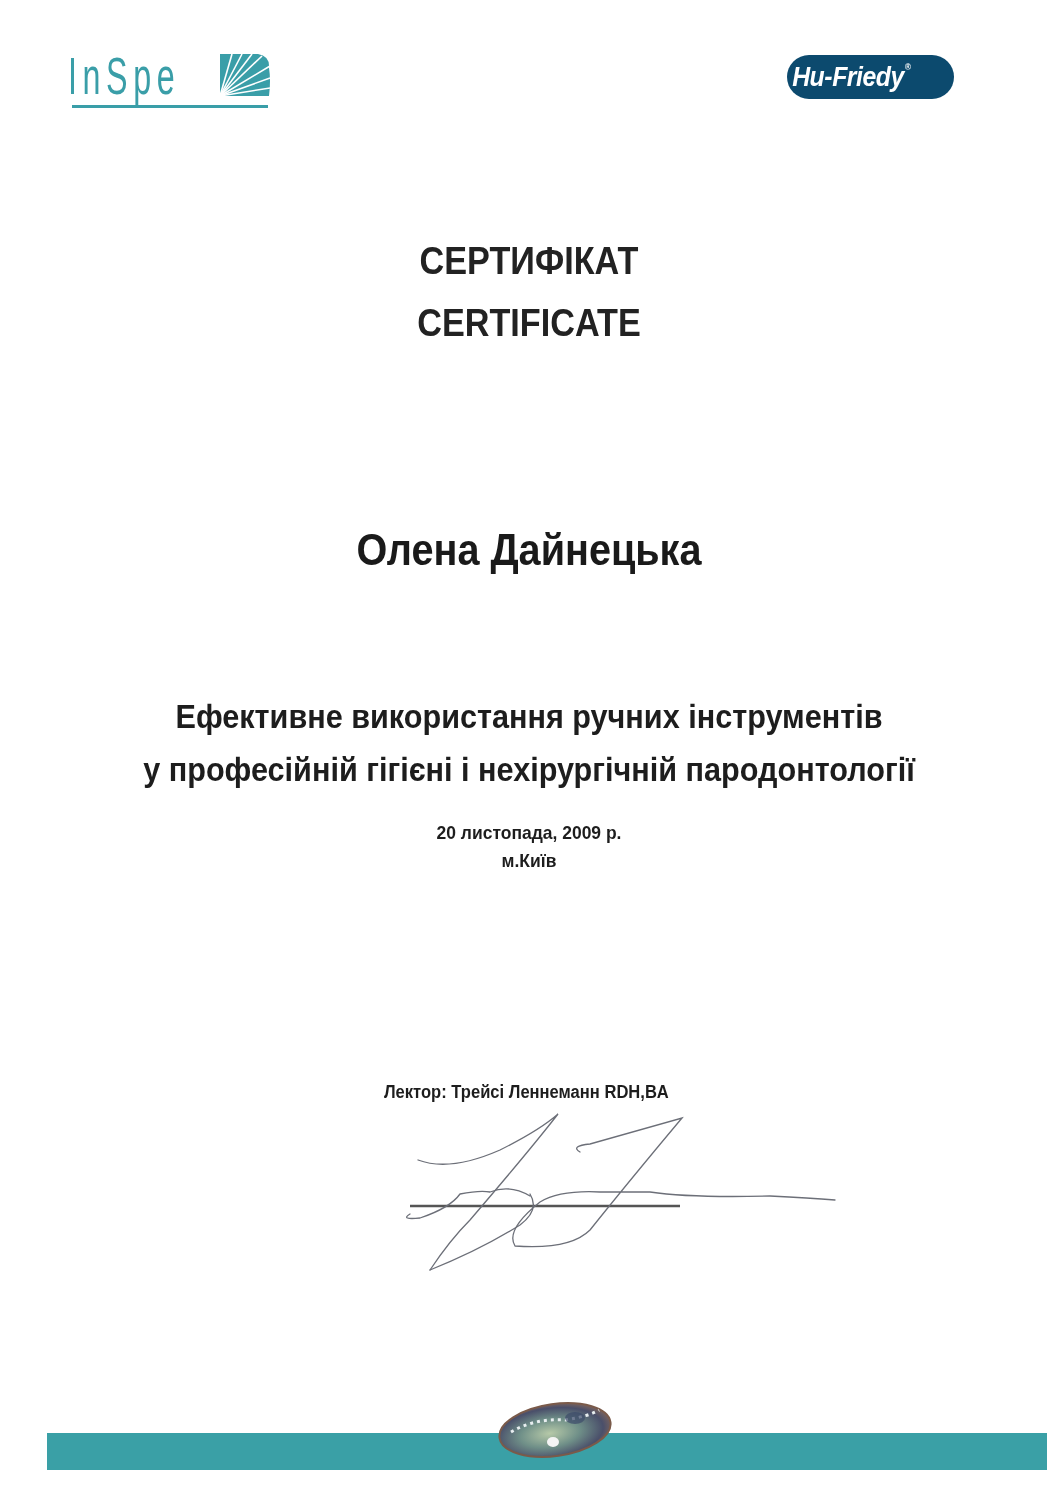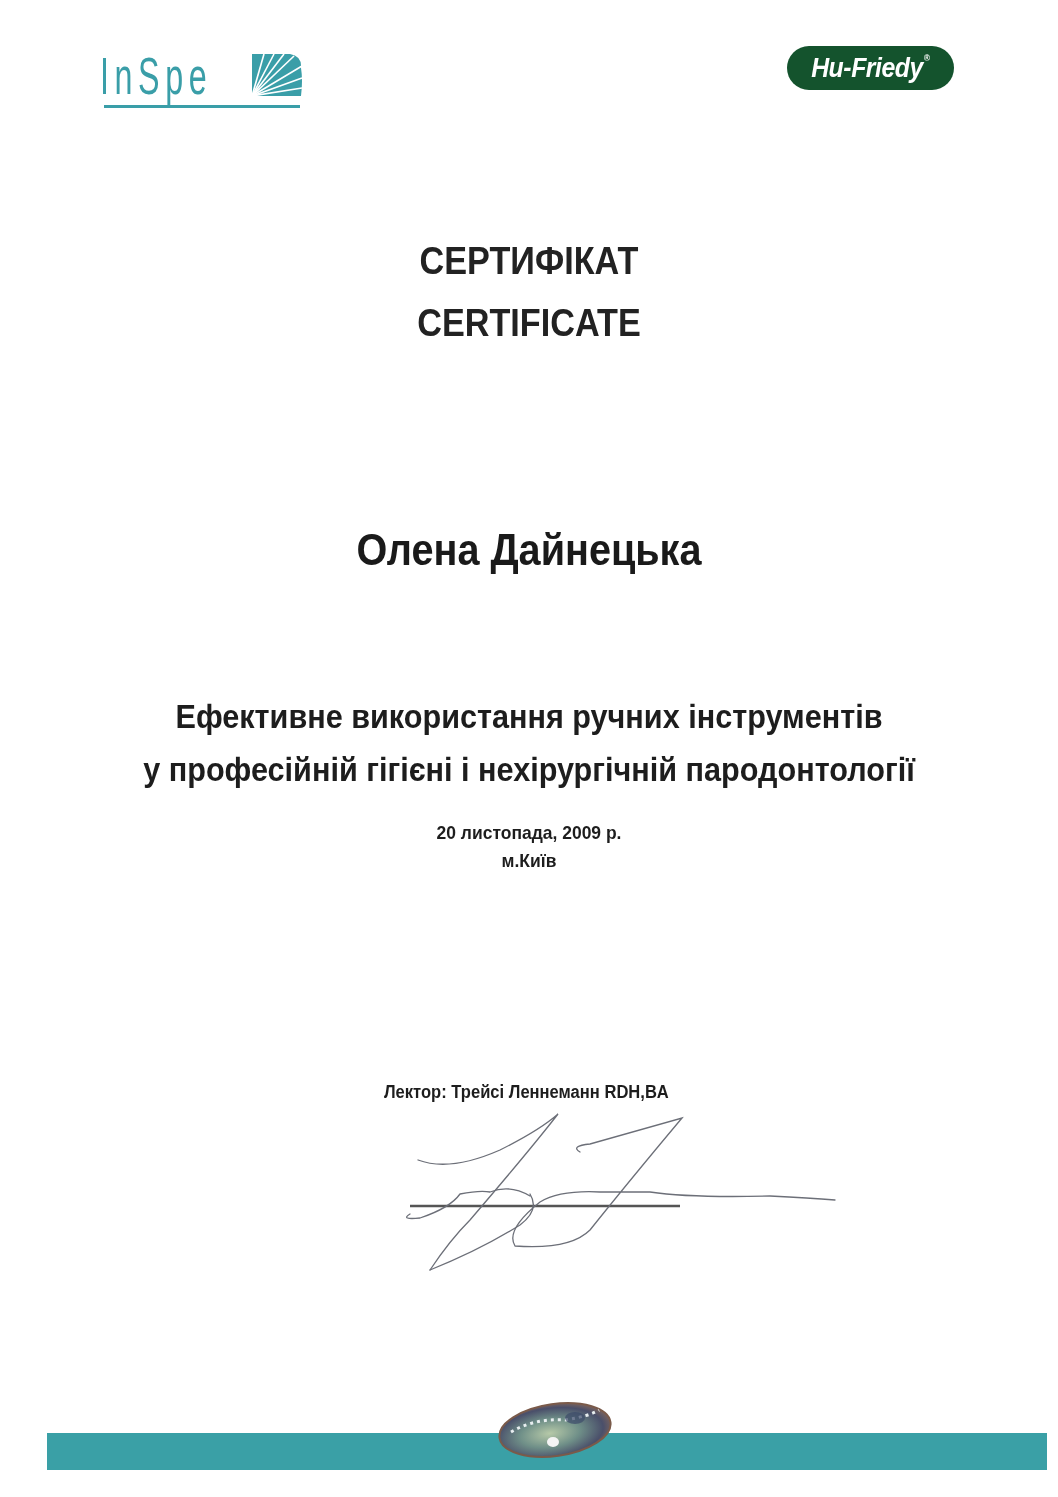--- a/index.html
+++ b/index.html
@@ -1,28 +1,28 @@
 <!DOCTYPE html>
 <html><head>
 <meta charset="utf-8">
 <style>
   html, body { margin:0; padding:0; background:#ffffff; }
   body { width:1058px; height:1497px; position:relative; overflow:hidden;
          font-family:"Liberation Sans", "DejaVu Sans", sans-serif; color:#1d1d1d; }
   .abs { position:absolute; }
   
-  .inspe-wrap { left:100px; top:50px; width:210px; height:62px;text-decoration:underline; }
+  .inspe-wrap { left:68px; top:50px; width:210px; height:62px;text-decoration:underline; }
   .inspe-text { left:0; top:-4px; font-family:"Liberation Sans Narrow","Liberation Sans",sans-serif;
                 font-size:52px; letter-spacing:9px; color:#3a9ea8; font-weight:normal;
                 transform:scaleX(0.62); transform-origin:left top; white-space:nowrap; }
   .inspe-line { left:4px; top:55px; height:3px; background:#3a9ea8; width:196px; }
   .inspe-fan { left:150px; top:2px; width:53px; height:46px; }
   
-  .hf-badge { left:787px; top:46px; width:167px; height:44px; border-radius:22px;
-              background:#14532d; display:flex; align-items:center; justify-content:center; }
+  .hf-badge { left:787px; top:55px; width:167px; height:44px; border-radius:22px;
+              background:#0c4a6e; display:flex; align-items:center; }
   .hf-text { color:#fff; font-weight:bold; font-style:italic; font-size:27px; letter-spacing:-0.5px;
              transform:scaleX(0.92); white-space:nowrap; }
   .hf-reg { font-size:9px; vertical-align:top; margin-left:1px; }
   .center { left:0; width:1058px; text-align:center; font-weight:bold; white-space:nowrap; }
   .title-ua { top:240px; font-size:38px; letter-spacing:0px; color:#222; transform:scaleX(0.9); }
   .title-en { top:302px; font-size:38px; color:#222; transform:scaleX(0.9); }
   .name { top:525px; font-size:44px; color:#1a1a1a; transform:scaleX(0.9); }
   .course1 { top:697px; font-size:34px; transform:scaleX(0.9); }
   .course2 { top:750px; font-size:34px; transform:scaleX(0.9); }
   .date { top:822px; font-size:19px; transform:scaleX(0.92); }

